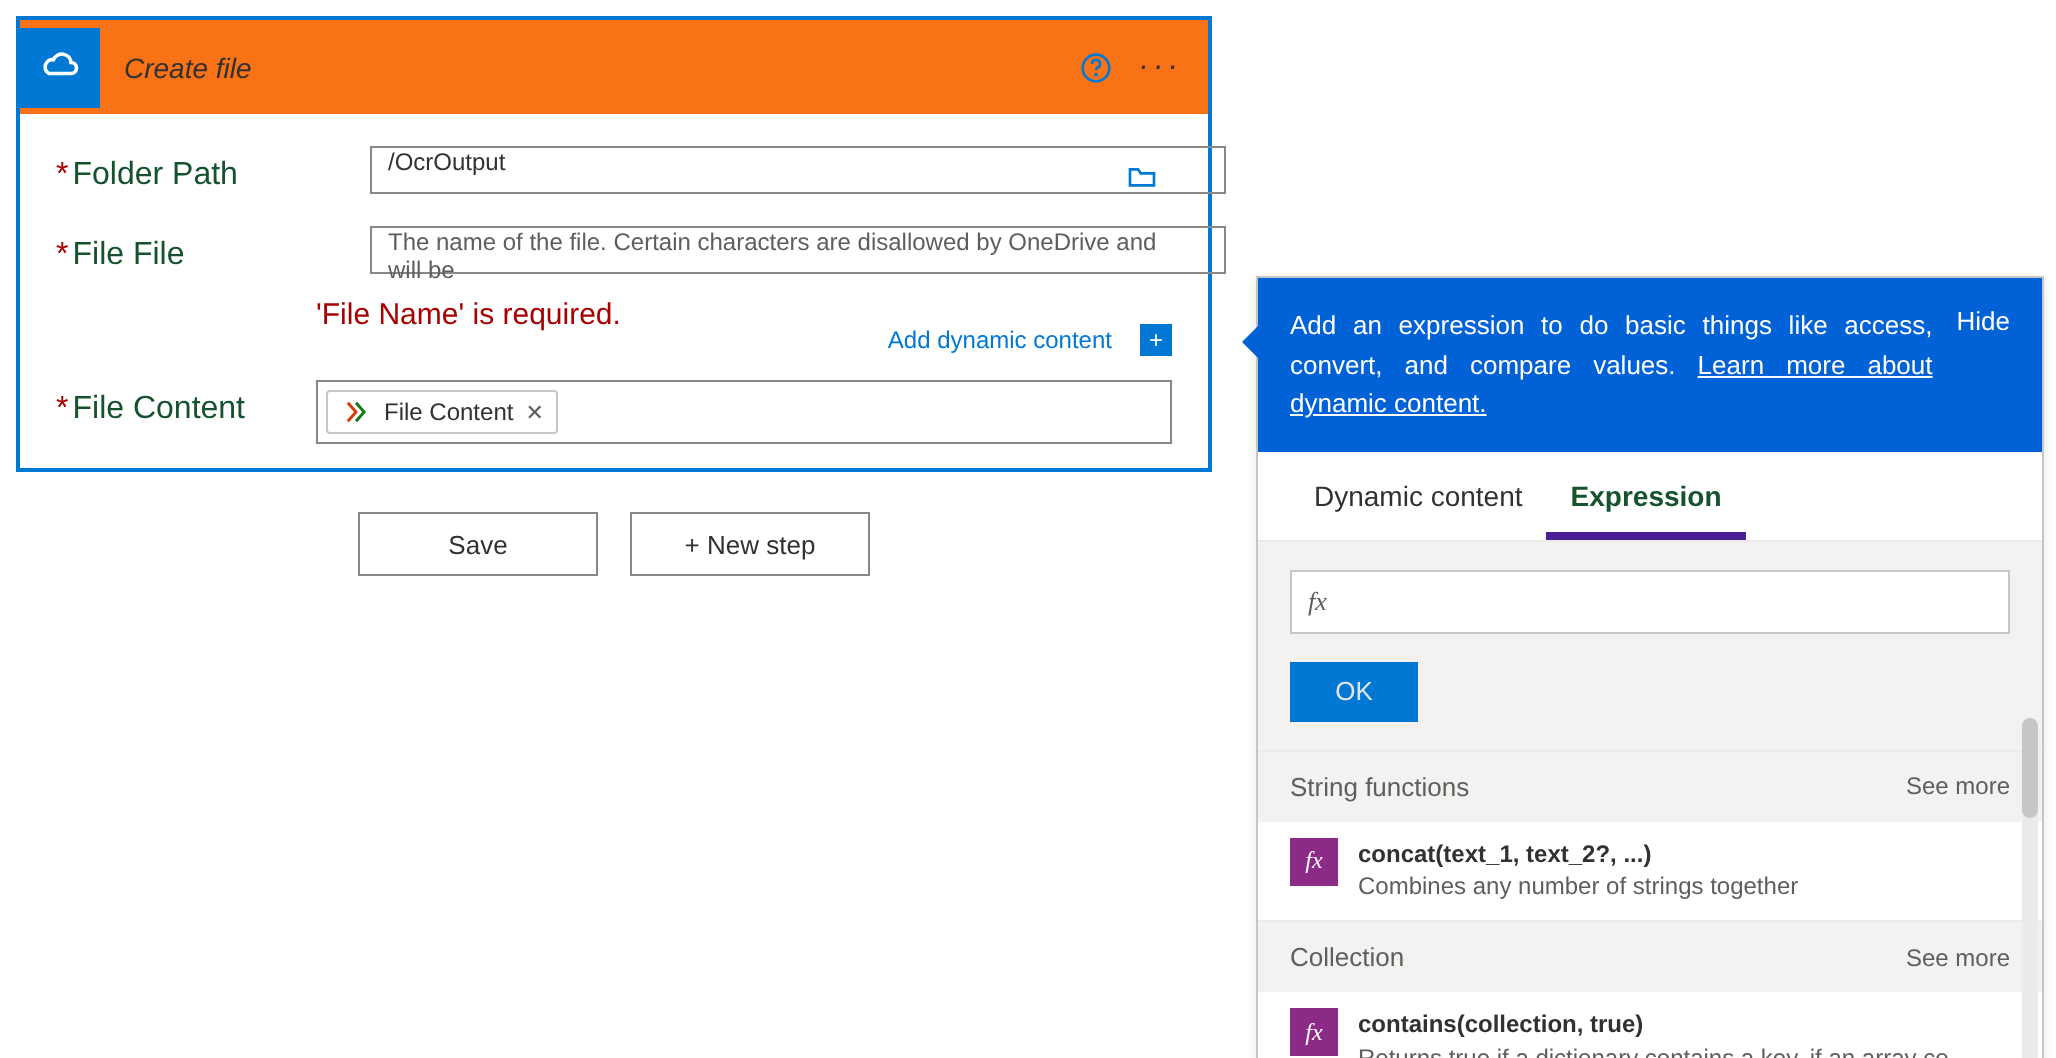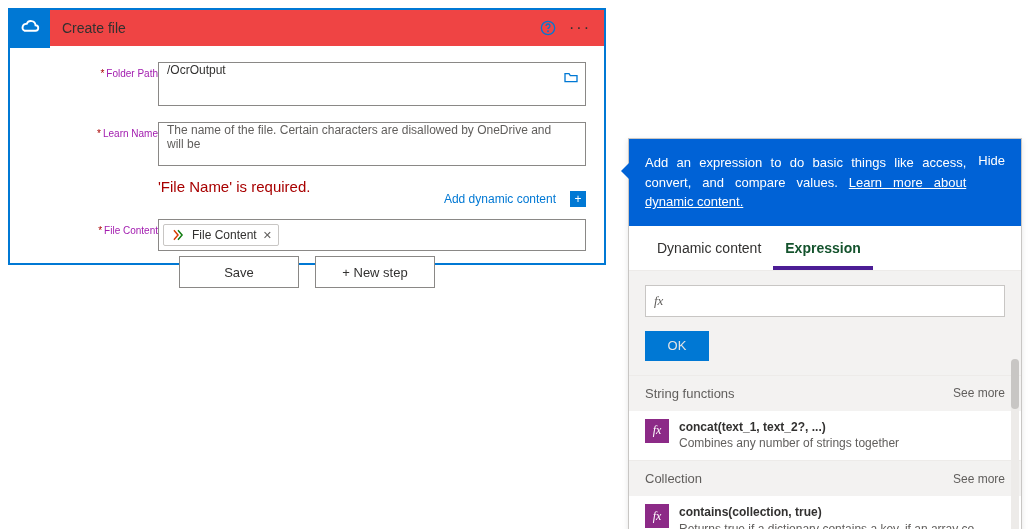--- a/index.html
+++ b/index.html
@@ -2,31 +2,31 @@
 <html><head>
 <meta charset="utf-8">
 <style>
   * { box-sizing: border-box; font-family: "Segoe UI", Arial, sans-serif; }
   body { margin: 0; background: #fff; font-size: 13px; color: #323130; width:1028px; height:529px; position:relative; }
 
   .canvas { width:1028px; height:529px; position:relative; }
 
   
   .card { position:absolute; left:8px; top:8px; width:598px; border:2px solid #0078d4; background:#fff; }
-  .card-header { height:36px; background:#ef4444; display:flex; align-items:center; padding:0 12px 0 0; }
+  .card-header { height:47px; background:#f97316; display:flex; align-items:center; padding:0 12px 0 0;font-style:italic; }
   .icon-box { width:40px; height:40px; background:#0078d4; display:flex; align-items:center; justify-content:center; margin-right:12px; }
   .card-title { flex:1; font-size:14px; color:#323130; }
   .hdr-action { width:24px; height:24px; display:flex; align-items:center; justify-content:center; color:#0078d4; cursor:pointer; margin-left:8px; }
   .card-body { padding:16px 18px 12px 18px; }
   .row { display:flex; align-items:flex-start; margin-bottom:16px; }
   .row.last { margin-bottom:0; }
-  .label { width:130px; padding-top:6px; font-size:10px; color:#a21caf;text-align:right; }
+  .label { width:130px; padding-top:6px; font-size:16px; color:#14532d; }
   .req::before { content:"*"; color:#a80000; margin-right:2px; }
   .field { flex:1; position:relative; }
-  .input { width:100%; height:44px; border:1px solid #8a8886; padding:0 30px 4px 8px; font-size:12px; color:#323130; }
+  .input { width:100%; height:24px; border:1px solid #8a8886; padding:0 30px 4px 8px; font-size:12px; color:#323130;margin-left:27px; }
   .input.placeholder { color:#605e5c; }
   .input-suffix { position:absolute; right:6px; top:6px; width:18px; height:18px; display:flex; align-items:center; justify-content:center; color:#0078d4; }
   .error-text { color:#a80000; font-size:15px; margin-top:12px; }
   .add-dyn-row { text-align:right; margin:-8px 0 12px 0; }
   .add-dyn-link { color:#0078d4; font-size:12px; cursor:pointer; display:inline-flex; align-items:center; gap:14px; }
   .plus-badge { background:#0078d4; color:#fff; width:16px; height:16px; display:inline-flex; align-items:center; justify-content:center; font-size:12px; }
   .token-box { width:100%; min-height:30px; border:1px solid #8a8886; padding:4px; display:flex; align-items:center; }
   .token { background:#fff; border:1px solid #c8c6c4; border-radius:2px; padding:2px 6px; font-size:12px; display:inline-flex; align-items:center; gap:6px; }
   .token-icon { width:16px; height:16px; background:#fff; display:flex; align-items:center; justify-content:center;}
   .token-x { color:#605e5c; cursor:pointer; font-size:11px; }
@@ -89,21 +89,21 @@
           <div class="input">/OcrOutput</div>
           <div class="input-suffix">
             <svg width="16" height="14" viewBox="0 0 24 20" fill="none" stroke="#0078d4" stroke-width="2">
                 <path d="M3 5h6l2 3h10v9H3z"></path>
               </svg>
           </div>
         </div>
       </div>
 
       <div class="row" style="margin-bottom:4px;">
-        <div class="label req">Learn Name</div>
+        <div class="label req">File File</div>
         <div class="field">
           <div class="input placeholder">The name of the file. Certain characters are disallowed by OneDrive and will be</div>
           <div class="error-text">'File Name' is required.</div>
         </div>
       </div>
 
       <div class="add-dyn-row">
         <span class="add-dyn-link">
           <span>Add dynamic content</span>
           <span class="plus-badge">+</span>

